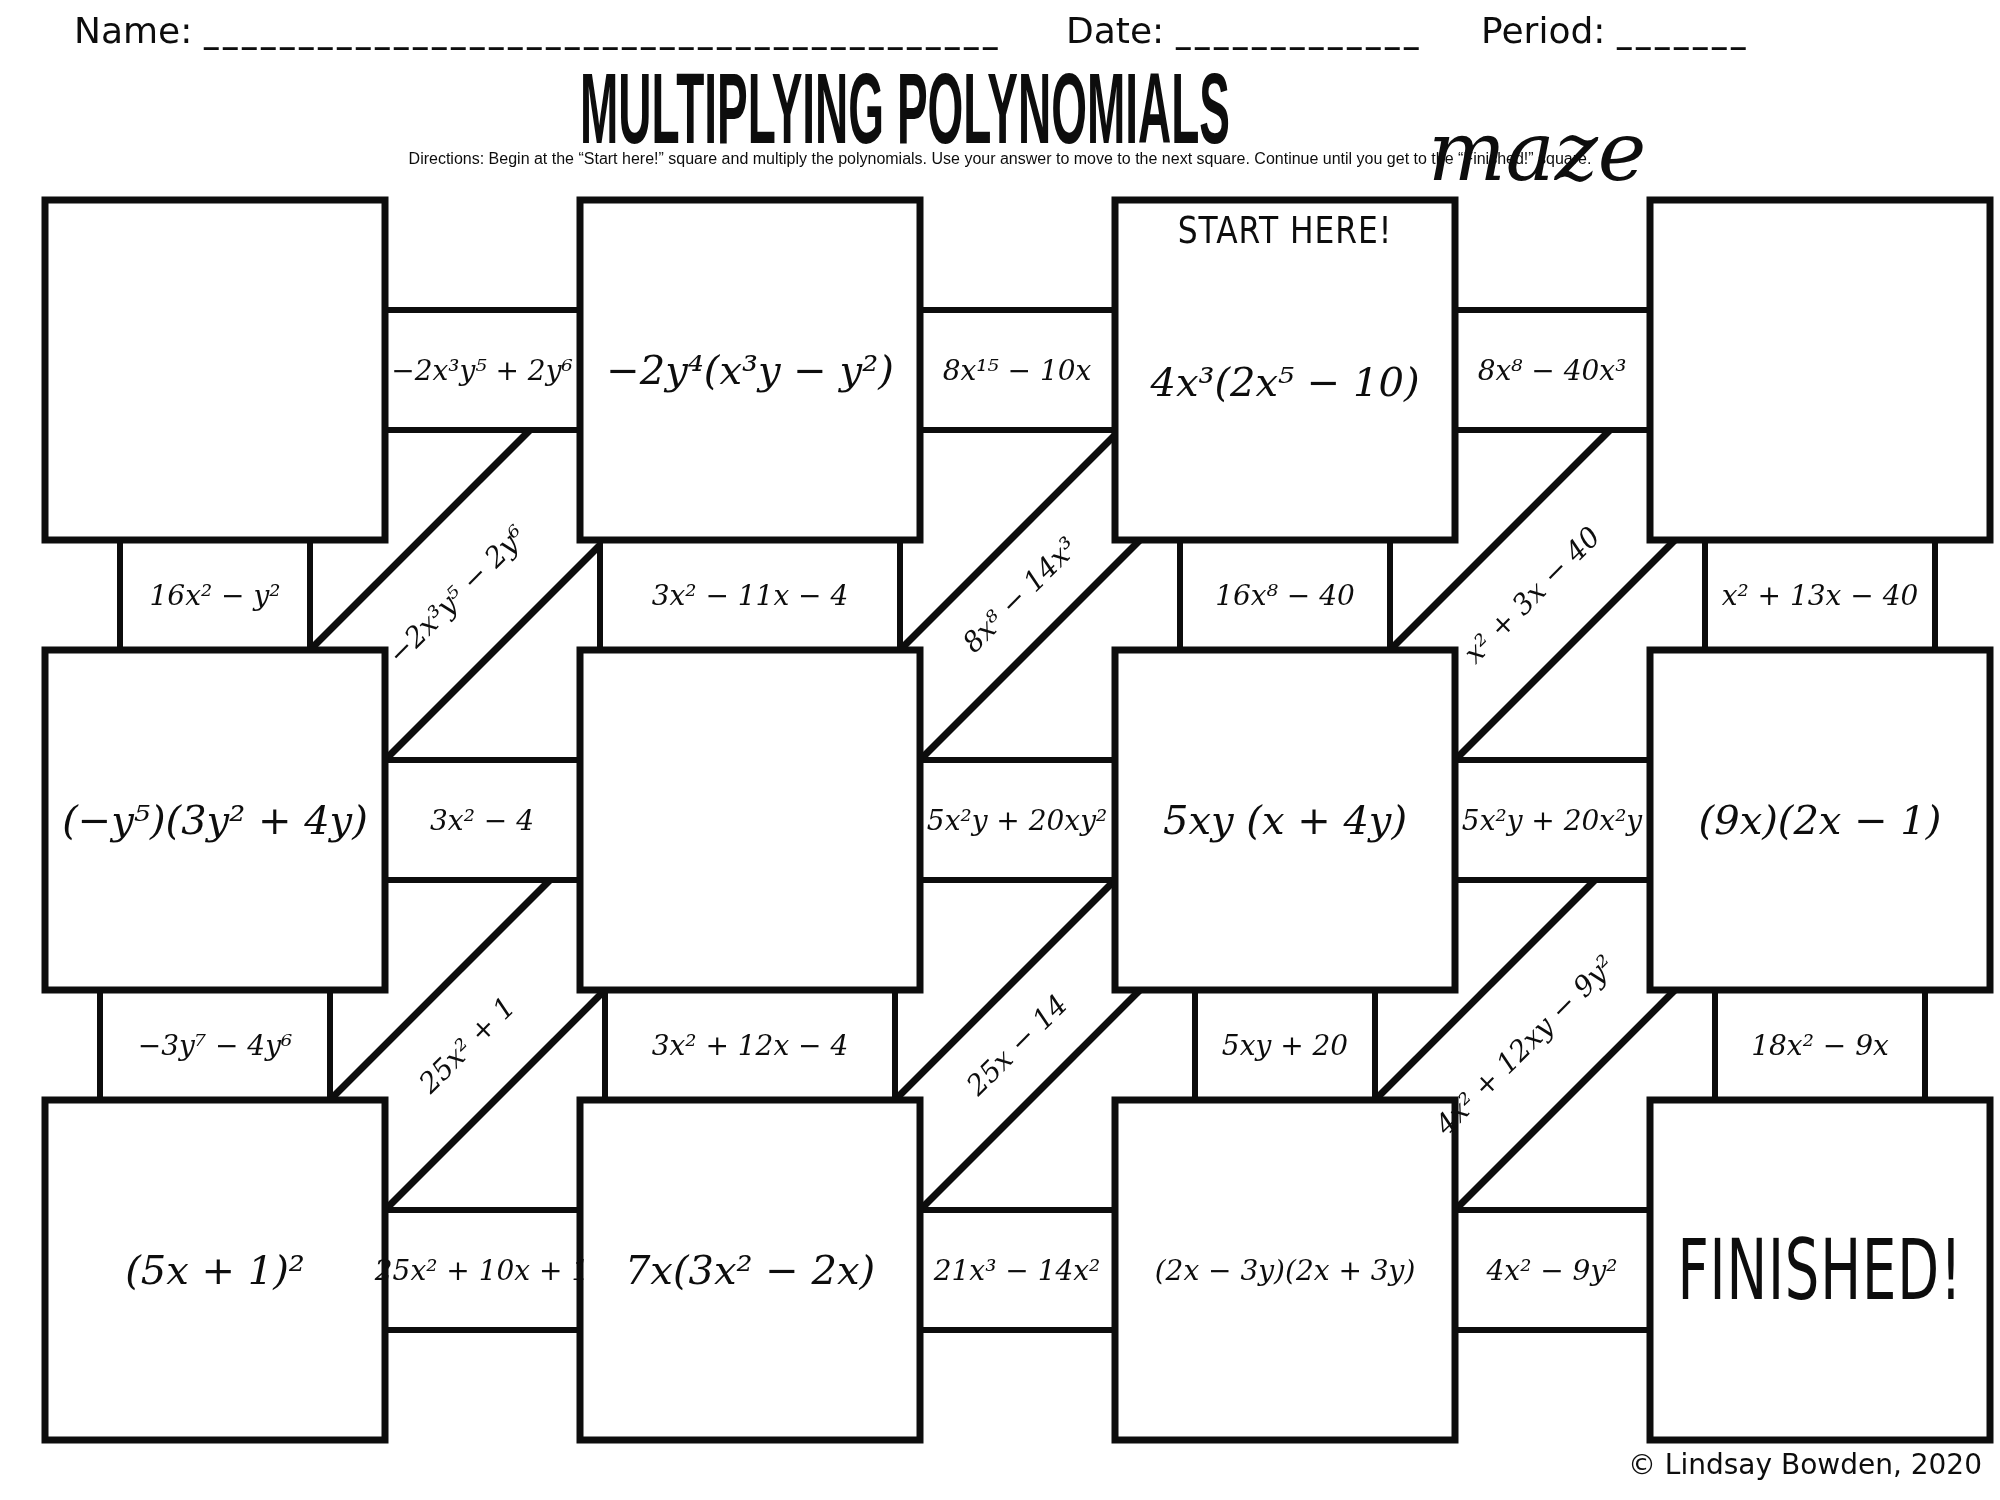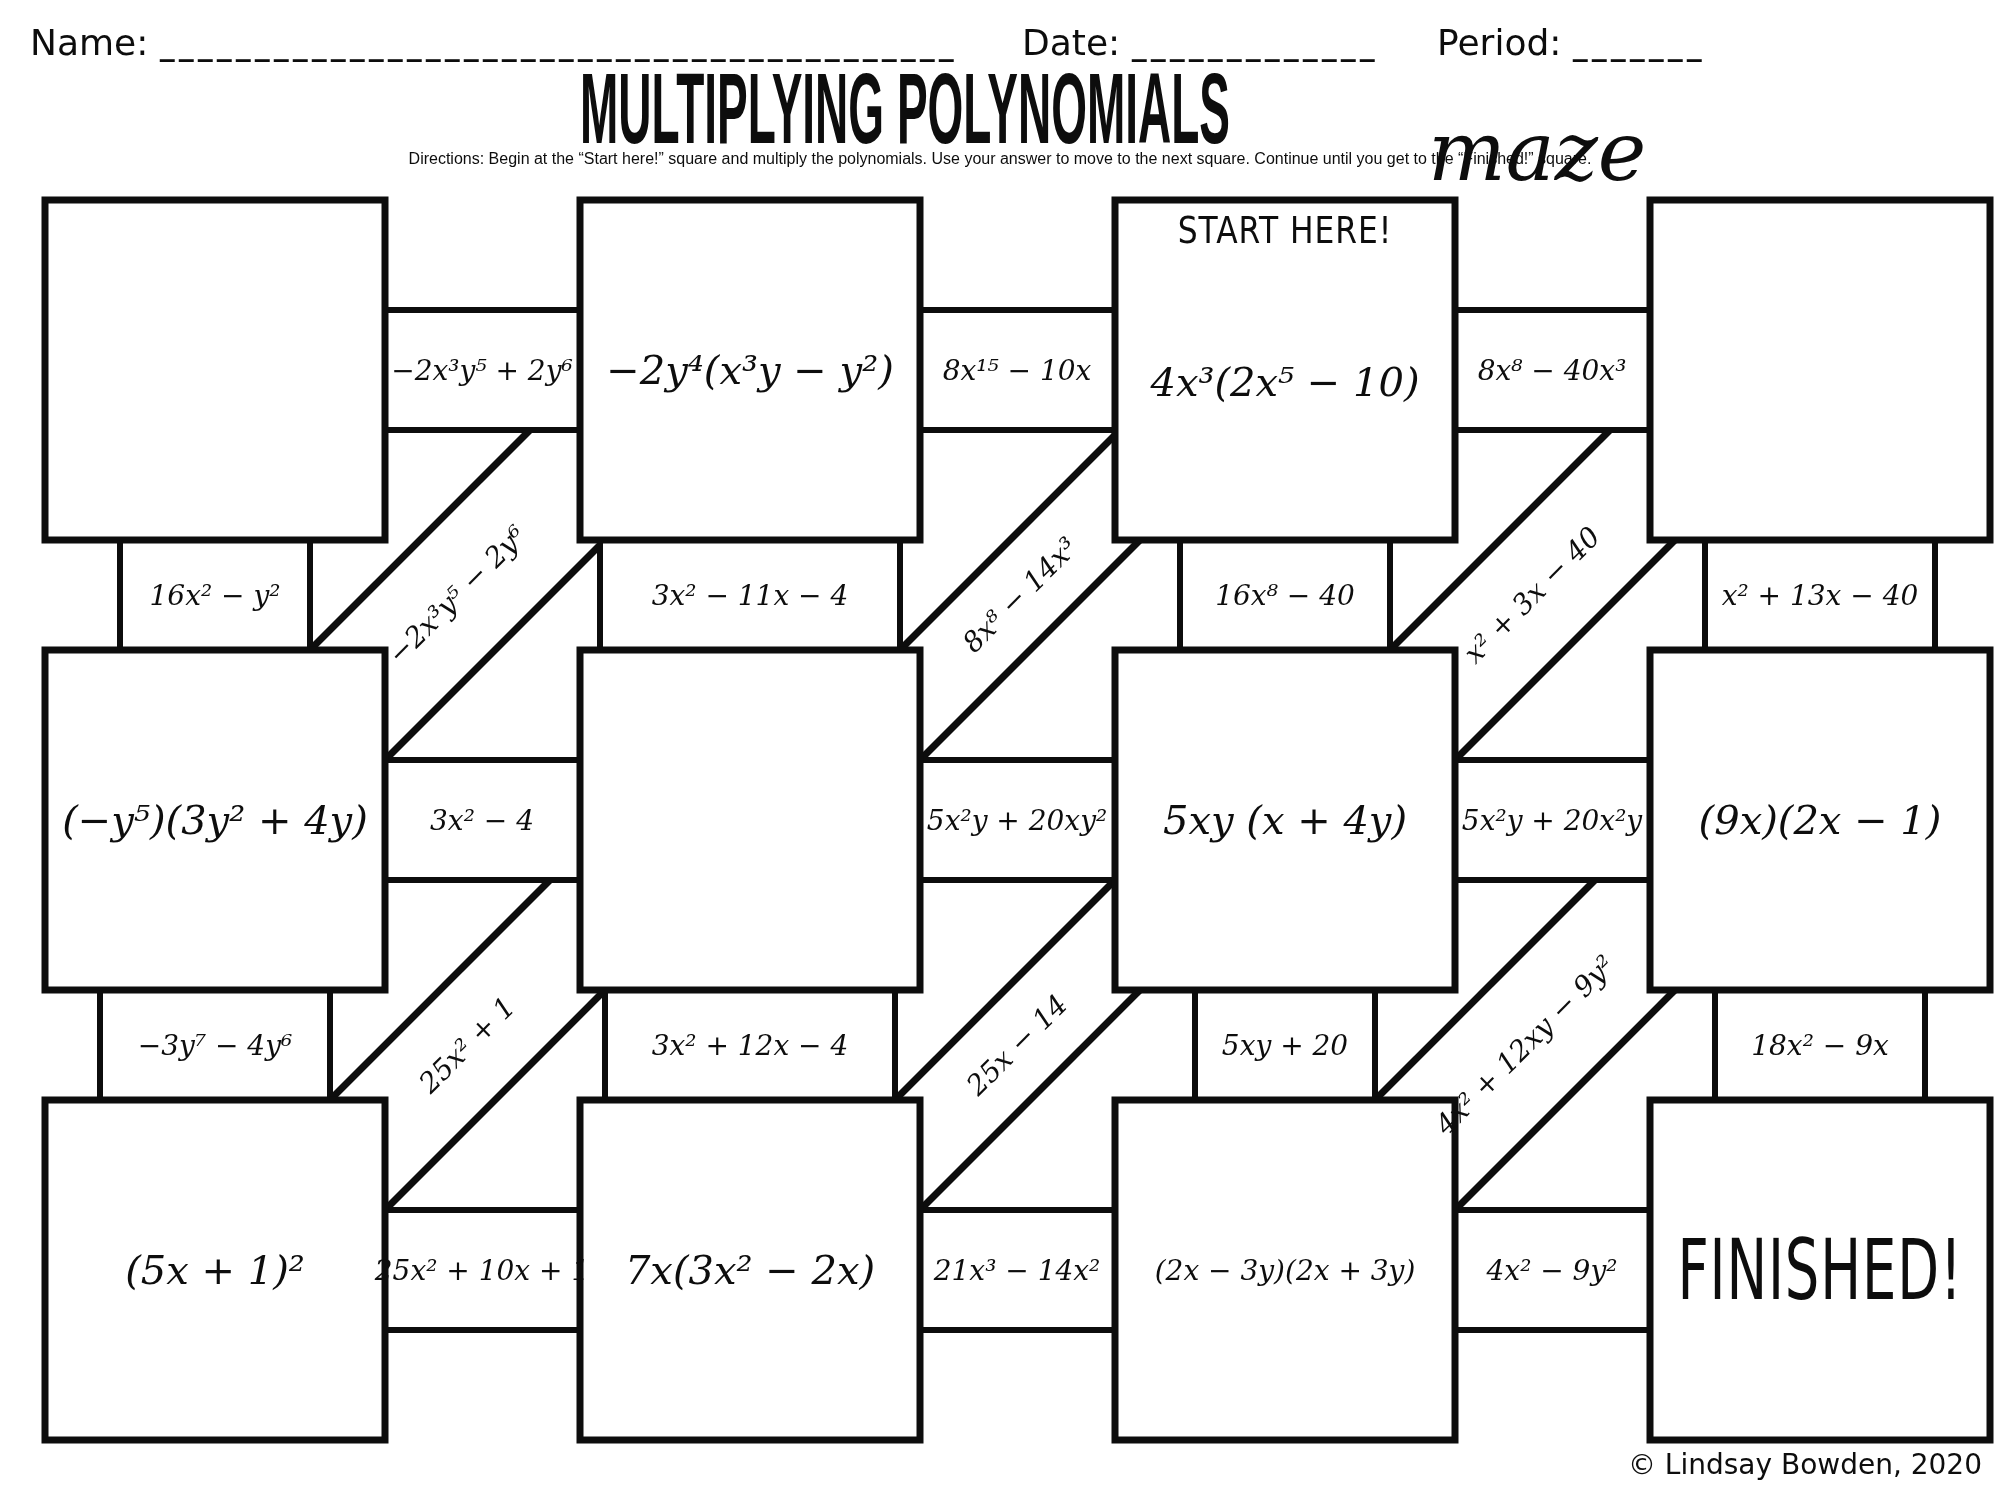--- a/index.html
+++ b/index.html
@@ -1,19 +1,19 @@
 <!DOCTYPE html>
 <html><head>
 <meta charset="utf-8">
 <style>
   html,body{margin:0;padding:0;background:#fff;}
   .page{position:relative;width:2000px;height:1500px;background:#ffffff;color:#0d0d0d;
         font-family:"DejaVu Sans",sans-serif;overflow:hidden;}
   
-  .hdr{position:absolute;top:22px;font-size:36px;white-space:nowrap;}
+  .hdr{position:absolute;top:10px;font-size:36px;white-space:nowrap;margin-left:44px;}
   .hdr .blank{letter-spacing:4px;font-weight:bold;font-size:30px;}
   
   .title-main{position:absolute;left:905px;top:108px;white-space:nowrap;
         font-family:"Liberation Sans",sans-serif;font-weight:bold;font-size:100px;
         transform:translate(-50%,-50%) scale(0.46,1.0);}
   .title-script{position:absolute;left:1428px;top:104px;white-space:nowrap;
         font-family:"DejaVu Serif",serif;font-style:italic;font-size:82px;}
   .directions{position:absolute;left:0;right:0;top:150px;text-align:center;
         font-family:"Liberation Sans",sans-serif;font-size:16px;white-space:nowrap;}
   

